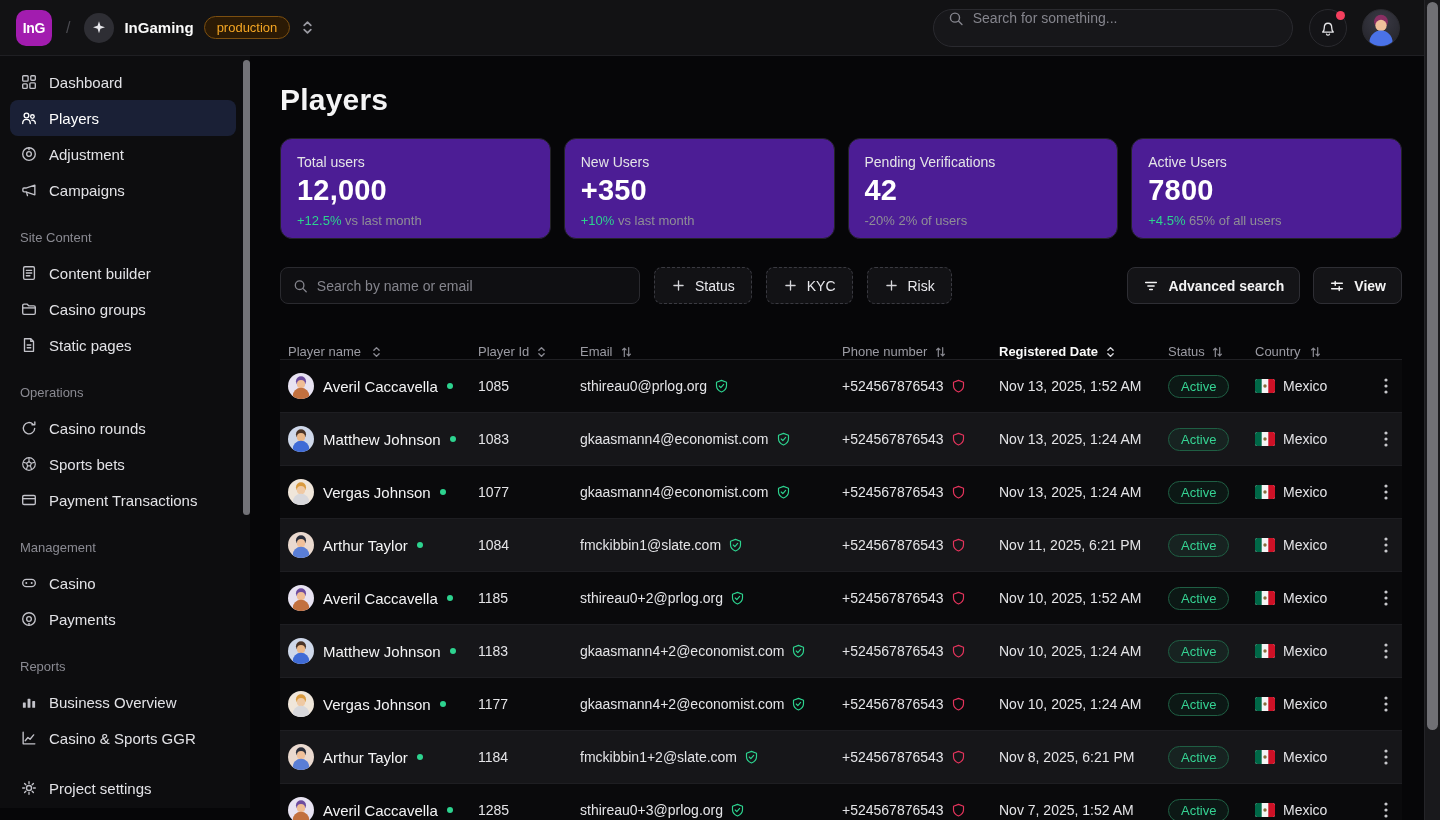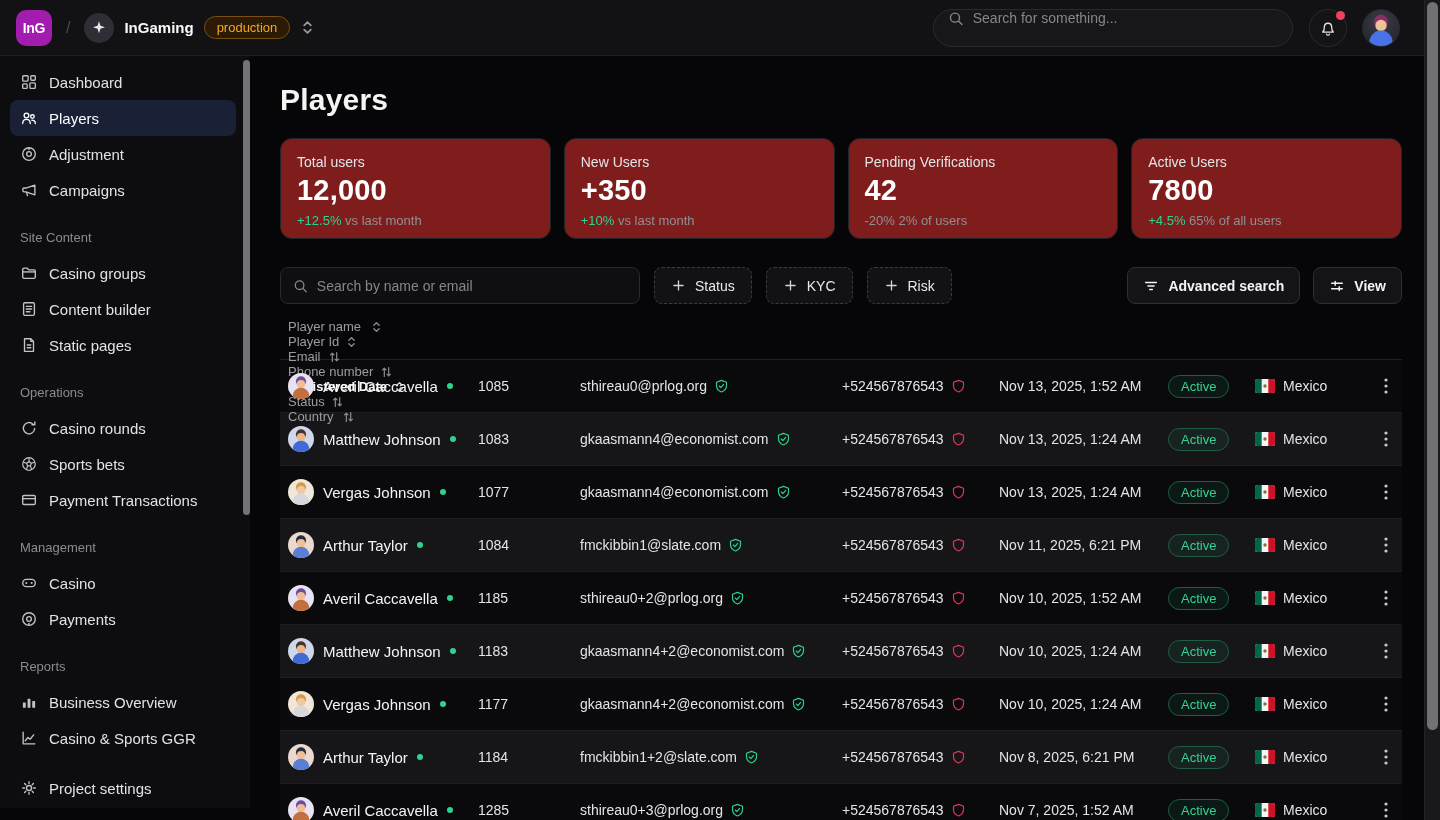--- a/index.html
+++ b/index.html
@@ -38,21 +38,21 @@
   .side-item.active { background:#1a2036; color:#ffffff; }
   .side-item.active .sicon { color:#fff; }
   .side-header { font-size:13px; color:#8a8a92; padding:0 10px; margin:22px 0 10px; }
   .side-scrollbar { position:absolute; right:0; top:4px; width:7px; height:455px; border-radius:4px; background:#737378; }
   .side-footer { position:absolute; bottom:2px; left:10px; right:14px; }
 
   
   .main { position:absolute; left:250px; top:56px; right:16px; bottom:0; padding:0 22px 0 30px; }
   .page-title { font-size:30px; font-weight:700; margin-top:27px; letter-spacing:.2px; }
   .stats { display:grid; grid-template-columns:repeat(4,1fr); gap:13px; margin-top:21px; }
-  .card { background:#7f1d1d; border:1px solid #232327; border-radius:12px; padding:15px 16px; height:101px; }
+  .card { background:#4c1d95; border:1px solid #232327; border-radius:12px; padding:15px 16px; height:101px; }
   .card .clabel { font-size:14px; color:#e4e4e7; }
   .card .cvalue { font-size:29px; font-weight:700; color:#fff; margin-top:4px; letter-spacing:.2px; }
   .card .cnote { font-size:13px; color:#8f8f96; margin-top:6px; }
   .card .cdelta { color:#2dd38f; }
   .card .cdelta.muted { color:#8f8f96; }
 
   .filters { display:flex; align-items:center; margin-top:28px; gap:14px; }
   .f-search { width:360px; height:37px; border-radius:8px; background:#0f0f12; border:1px solid #2a2a2f;
     display:flex; align-items:center; padding:0 12px; gap:9px; color:#85858d; }
   .f-search input { background:transparent; border:none; outline:none; color:#c9c9ce; font-size:14px; width:100%;
@@ -60,21 +60,21 @@
   .f-search input::placeholder { color:#85858d; }
   .chip { height:37px; border:1px dashed #3a3a41; background:#121215; border-radius:8px; color:#e8e8ec;
     font-size:14px; display:flex; align-items:center; gap:9px; padding:0 16px; cursor:pointer; }
   .chip .plus { color:#d4d4d8; display:flex; }
   .rbtns { margin-left:auto; display:flex; gap:13px; }
   .obtn { height:37px; border:1px solid #2e2e34; background:#141417; border-radius:8px; color:#f4f4f5;
     font-size:14px; display:flex; align-items:center; gap:9px; padding:0 15px; cursor:pointer;font-weight:bold; }
 
   
   .table { margin-top:15px; }
-  .thead { display:flex; align-items:flex-start; height:41px; padding-left:8px; border-bottom:1px solid #202024;flex-direction:column; }
+  .thead { display:flex; align-items:flex-end; height:41px; padding-left:8px; border-bottom:1px solid #202024; }
   .th { display:flex; align-items:center; gap:6px; font-size:13px; color:#9b9ba3; }
   .th.active { color:#fafafa; font-weight:700; }
   .th .sorticon { color:#8a8a92; display:flex; }
   .th.active .sorticon { color:#d8d8dd; }
   .trow { display:flex; align-items:center; height:53px; padding-left:8px; background:#0a0a0c;
     border-bottom:1px solid #1e1e22; }
   .trow.alt { background:#161619; }
   .cell { display:flex; align-items:center; font-size:14px; color:#e4e4e7; }
   .col-name { width:190px; gap:9px; }
   .col-id { width:102px; }
@@ -185,35 +185,35 @@
           <path d="M16.5 4.5 L6.5 7.8 H4.4 a1.2 1.2 0 0 0-1.2 1.2 v1.8 a1.2 1.2 0 0 0 1.2 1.2 h2.1 l10 3.3 z"></path>
           <path d="M7.2 12.3 l1.1 3.9"></path>
         </svg>
       </span>
     <span>Campaigns</span>
   </div>
 
   <div class="side-header">Site Content</div>
   <div class="side-item">
     <span class="sicon">
+        <svg width="18" height="18" viewBox="0 0 20 20" fill="none" stroke="currentColor" stroke-width="1.5" stroke-linecap="round" stroke-linejoin="round">
+          <rect x="4" y="3" width="12" height="14" rx="1.5"></rect>
+          <path d="M7 7 h6 M7 10 h6 M7 13 h4"></path>
+        </svg>
+      </span>
+    <span>Content builder</span>
+  </div>
+  <div class="side-item">
+    <span class="sicon">
         <svg width="18" height="18" viewBox="0 0 20 20" fill="none" stroke="currentColor" stroke-width="1.5" stroke-linejoin="round">
           <path d="M3 6 a1.5 1.5 0 0 1 1.5-1.5 h3.2 l2 2 h5.8 A1.5 1.5 0 0 1 17 8 v6.5 a1.5 1.5 0 0 1-1.5 1.5 h-11 A1.5 1.5 0 0 1 3 14.5 z"></path>
           <path d="M3 8.8 h14"></path>
         </svg>
       </span>
     <span>Casino groups</span>
-  </div>
-  <div class="side-item">
-    <span class="sicon">
-        <svg width="18" height="18" viewBox="0 0 20 20" fill="none" stroke="currentColor" stroke-width="1.5" stroke-linecap="round" stroke-linejoin="round">
-          <rect x="4" y="3" width="12" height="14" rx="1.5"></rect>
-          <path d="M7 7 h6 M7 10 h6 M7 13 h4"></path>
-        </svg>
-      </span>
-    <span>Content builder</span>
   </div>
   <div class="side-item">
     <span class="sicon">
         <svg width="18" height="18" viewBox="0 0 20 20" fill="none" stroke="currentColor" stroke-width="1.5" stroke-linejoin="round">
           <path d="M5 3 h7 l3 3 v11 H5 z"></path>
           <path d="M12 3 v3 h3"></path>
           <path d="M8 10 h4 M8 13 h4" stroke-linecap="round"></path>
         </svg>
       </span>
     <span>Static pages</span>

